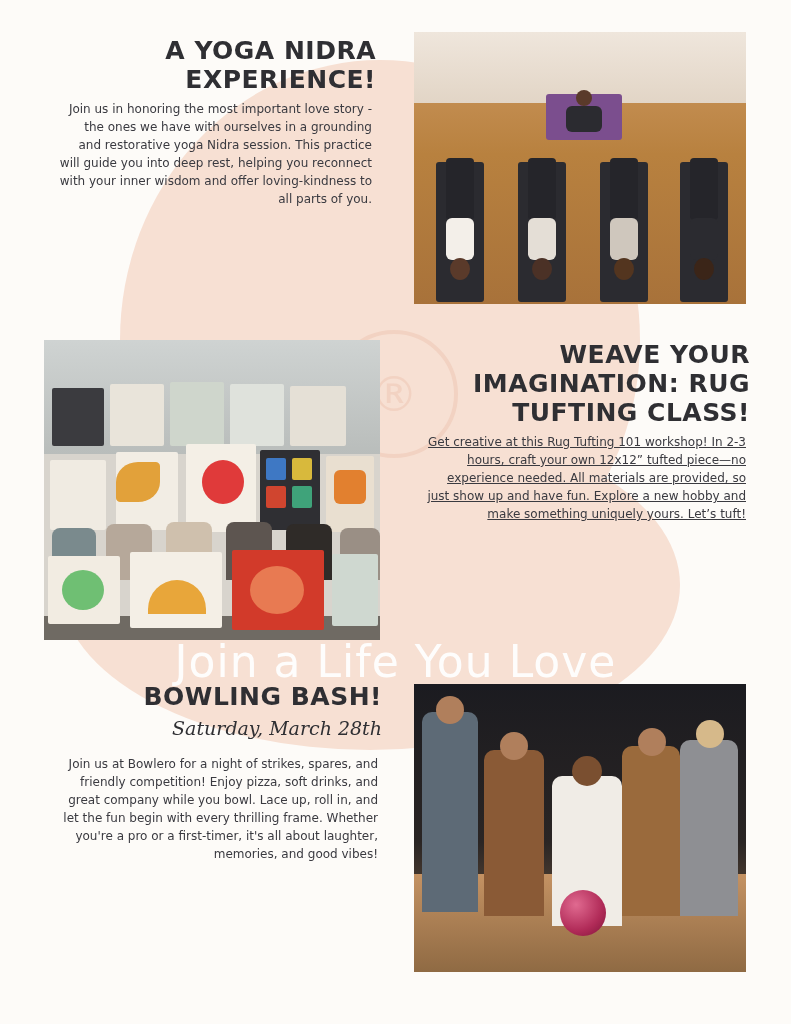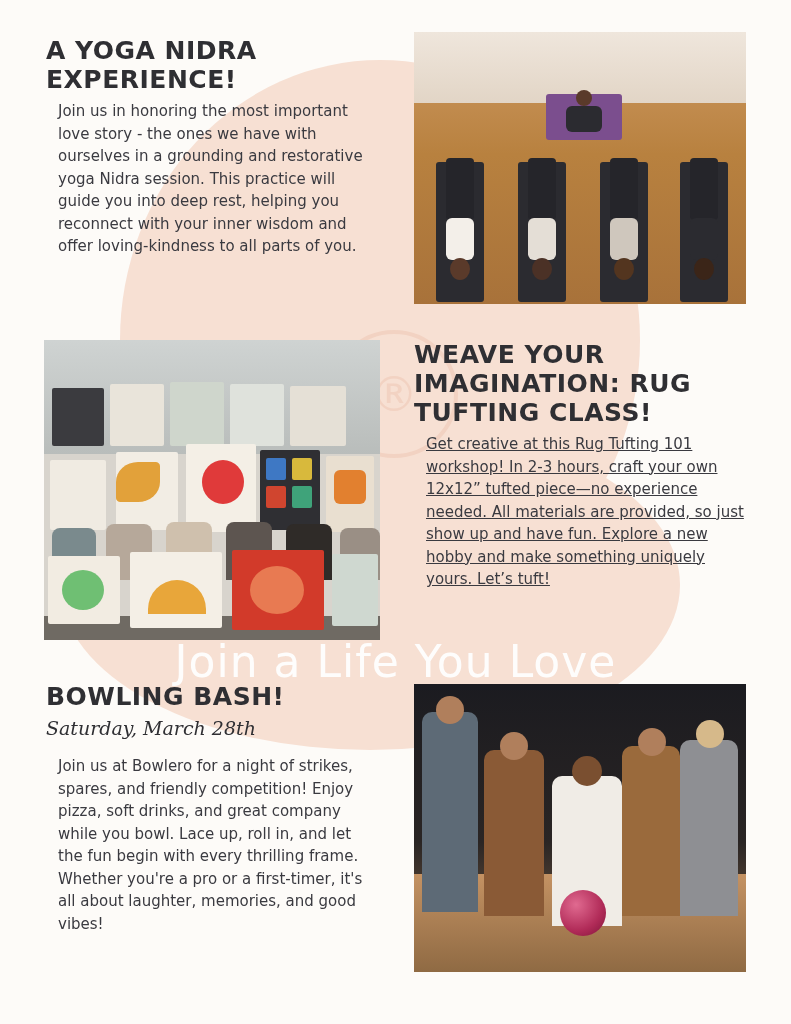--- a/index.html
+++ b/index.html
@@ -57,20 +57,21 @@
     color: #ffffff;
     opacity: .95;
   }
 
   
   .page {
     position: relative;
     z-index: 1;
     width: 708px;
     height: 1024px;
+    text-align: right;
   }
 
   .block { position: absolute; }
 
   .headline {
     font-family: "DejaVu Sans", sans-serif;
     font-weight: bold;
     font-size: 25px;
     line-height: 1.16;
     letter-spacing: .5px;
@@ -80,21 +81,21 @@
   }
   .subhead {
     font-family: "DejaVu Serif", serif;
     font-style: italic;
     font-size: 19px;
     color: #2f2f33;
     margin: 0 0 16px 0;
   }
   .body-text {
     font-family: "DejaVu Sans", sans-serif;
-    font-size: 15px;
+    font-size: 12px;
     line-height: 1.5;
     color: #3a3a40;
     margin: 4px;
     white-space: pre-line;
   }
 
   
   .photo {
     position: absolute;
     overflow: hidden;

